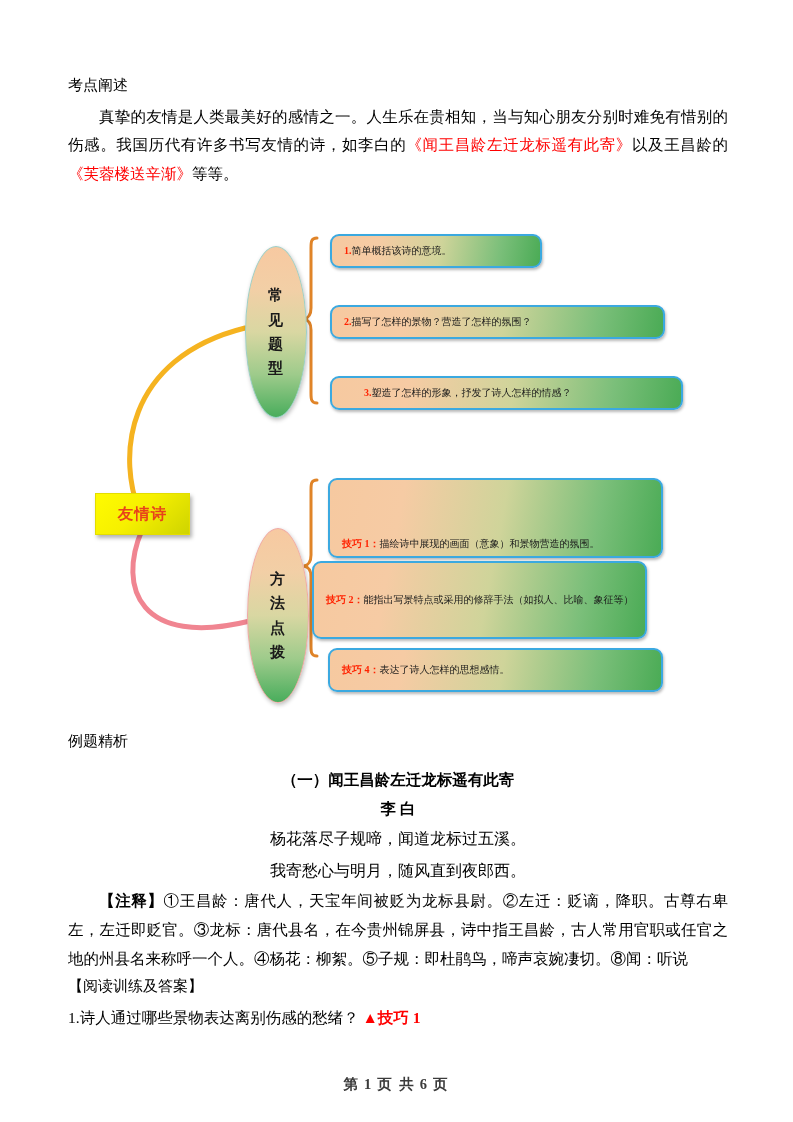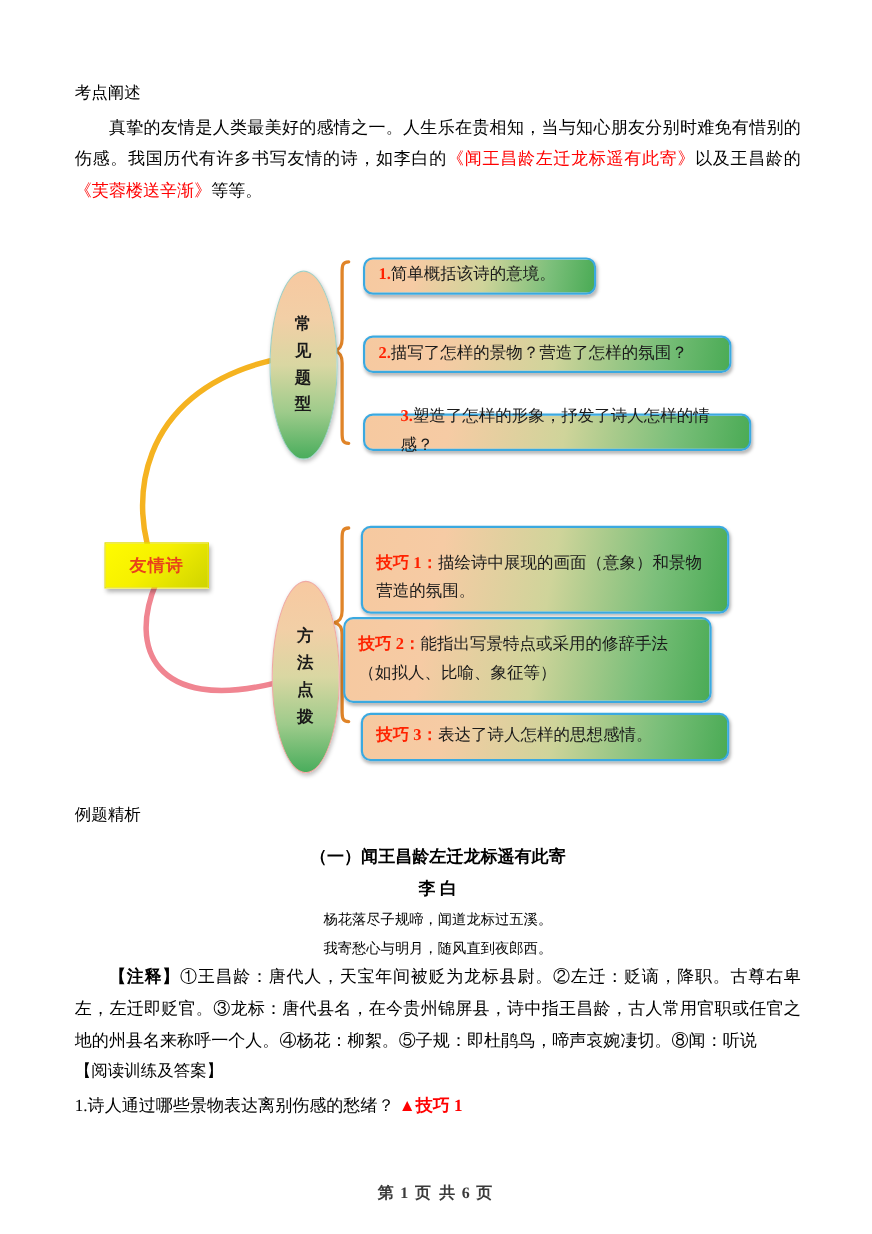--- a/index.html
+++ b/index.html
@@ -69,21 +69,21 @@
   }
   .diagram svg { position: absolute; left: 0; top: 0; }
 
   .node-box {
     position: absolute;
     box-sizing: border-box;
     border: 2.2px solid #3ba9e0;
     border-radius: 9px;
     background: linear-gradient(100deg, #f6c9a0 0%, #f6cba4 22%, #cfd49a 52%, #7bbf7a 80%, #4aab55 100%);
     box-shadow: 1px 2px 3px rgba(0,0,0,0.28);
-    font-size: 15px;
+    font-size: 10px;
     line-height: 1.72;
     color: #1a1a1a;
     padding: 4px 10px 4px 12px;
     display: flex;
     align-items: center;
   }
   .node-box .lbl { color: #ff2200; font-weight: bold; }
   .node-box.tall { align-items: center; }
 
   .ellipse {
@@ -134,21 +134,21 @@
   }
   .center-line {
     text-align: center;
     font-size: 15.5px;
     line-height: 1.9;
     margin: 0;
   }
   .center-line.bold { font-weight: bold; }
   .poem-line {
     text-align: center;
-    font-size: 13px;
+    font-size: 16px;
     line-height: 2.0;
     margin: 0;
   }
 
   .footer {
     position: absolute;
     left: 0;
     top: 1075px;
     width: 793px;
     text-align: center;
@@ -219,21 +219,21 @@
 
     <div class="node-box tall" style="left:233px; top:250px; width:335px; height:80px;align-items:flex-end;">
       <span><span class="lbl">技巧 1：</span><span>描绘诗中展现的画面（意象）和景物营造的氛围。</span></span>
     </div>
 
     <div class="node-box tall" style="left:217px; top:333px; width:335px; height:78px;">
       <span><span class="lbl">技巧 2：</span><span>能指出写景特点或采用的修辞手法（如拟人、比喻、象征等）</span></span>
     </div>
 
     <div class="node-box tall" style="left:233px; top:420px; width:335px; height:44px;">
-      <span><span class="lbl">技巧 3：</span><span>表达了诗人怎样的思想感情。</span></span>
+      <span><span class="lbl">技巧 4：</span><span>表达了诗人怎样的思想感情。</span></span>
     </div>
   </div>
 
   <div class="lower">
 
     <div class="section-head">例题精析</div>
 
     <div style="height:6px"></div>
 
     <p class="center-line bold">（一）闻王昌龄左迁龙标遥有此寄</p>

